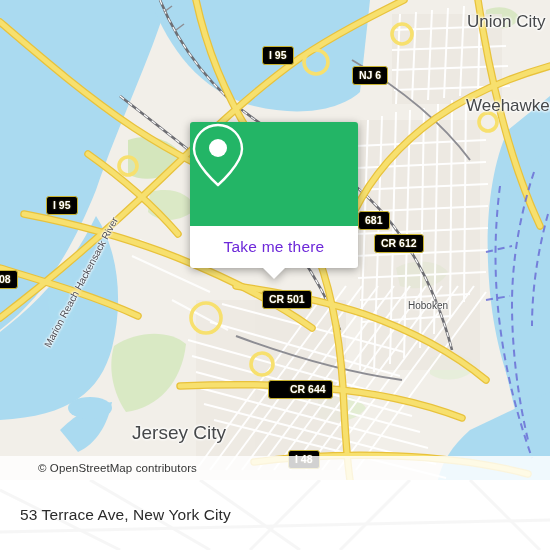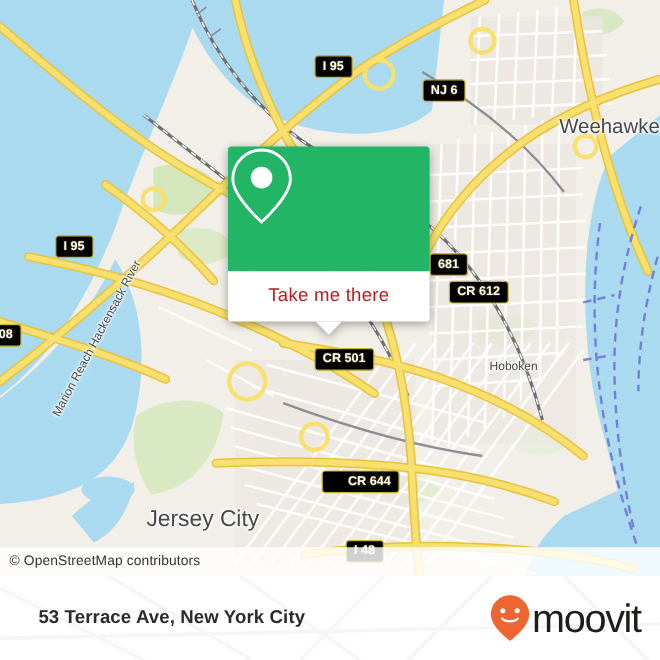--- a/index.html
+++ b/index.html
@@ -13,65 +13,65 @@
   
   .map{position:absolute;left:0;top:0;width:550px;height:480px;overflow:hidden;background:#f2efe9;}
   .map svg{position:absolute;left:0;top:0;}
 
   
   .attrib{
     position:absolute;left:0;bottom:0;width:550px;height:24px;
     background:rgba(255,255,255,0.82);
     display:flex;align-items:center;
   }
-  .attrib span{font-size:11.5px;color:#333;padding-left:8px;letter-spacing:.1px;}
+  .attrib span{font-size:11.5px;color:#333;padding-left:8px;letter-spacing:.1px;margin-left:30px;}
 
   
   .popup{
     position:absolute;left:190px;top:122px;width:168px;
     filter:drop-shadow(0 2px 4px rgba(0,0,0,.35));
   }
   .popup-head{
     height:104px;background:#23b566;border-radius:3px 3px 0 0;
     display:flex;align-items:center;justify-content:center;
   }
   .popup-foot{
     height:42px;background:#fff;border-radius:0 0 3px 3px;
     display:flex;align-items:center;justify-content:center;position:relative;
   }
-  .popup-foot .lbl{font-size:15.5px;color:#b91c1c;letter-spacing:.2px;}
+  .popup-foot .lbl{font-size:15.5px;color:#6d28d9;letter-spacing:.2px;}
   .popup-tail{
     position:absolute;left:50%;bottom:-11px;transform:translateX(-50%);
     width:0;height:0;border-left:11px solid transparent;border-right:11px solid transparent;
     border-top:11px solid #fff;
   }
 
   
   .footer{
     position:absolute;left:0;bottom:0;width:550px;height:70px;
     background:#fff;display:flex;align-items:center;justify-content:space-between;
     overflow:hidden;
   }
-  .footer .addr{font-size:15.5px;color:#2b2b2b;padding-left:32px;letter-spacing:.1px;z-index:2;font-weight:bold;}
+  .footer .addr{font-size:15.5px;color:#2b2b2b;padding-left:20px;letter-spacing:.1px;z-index:2;}
   .brand{display:flex;align-items:center;padding-right:16px;z-index:2;}
   .brand .word{font-size:33px;color:#1d1d1b;letter-spacing:-1.1px;line-height:1;margin-left:1px;}
   .footer-bg{position:absolute;inset:0;z-index:1;opacity:.5;}
 
   
   .shield{
     position:absolute;background:#000000;border:1.6px solid #c9b330;border-radius:3px;
     color:#fff;font-size:10.5px;font-weight:bold;line-height:1;
     padding:3px 6px;white-space:nowrap;
     text-shadow:0 0 2px rgba(140,120,20,.9);
   }
   .maplabel{position:absolute;color:#46484a;white-space:nowrap;
     text-shadow:0 0 3px #fff,0 0 3px #fff,0 0 3px #fff,0 0 2px #fff;}
   .city{font-size:17px;}
   .city.sm{font-size:10px;}
-  .city.lg{font-size:19px;}
+  .city.lg{font-size:19px;margin-left:10px;}
   .river{font-size:10px;color:#4e4e56;}
 </style>
 </head>
 <body>
 
 <div class="app">
 
   <div class="map">
 
     <svg width="550" height="480" viewBox="0 0 550 480">
@@ -232,32 +232,33 @@
         <path d="M486,300 L510,296"></path>
       </g>
 
       <g stroke="#8d8d93" stroke-width="1.4">
         <path d="M164,12 L172,6"></path>
           <path d="M176,30 L184,24"></path>
       </g>
     </svg>
 
     <div class="maplabel city lg" style="left:122px;top:422px;">Jersey City</div>
+    <div class="maplabel city" style="left:467px;top:12px;">Union City</div>
     <div class="maplabel city" style="left:466px;top:96px;">Weehawken</div>
     <div class="maplabel city sm" style="left:408px;top:300px;">Hoboken</div>
     <div class="maplabel river" style="left:42px;top:344px;transform:rotate(-62deg);transform-origin:left top;">Marion Reach Hackensack River</div>
 
     <div class="shield" style="left:262px;top:46px;">I 95</div>
     <div class="shield" style="left:352px;top:66px;">NJ 6</div>
     <div class="shield" style="left:46px;top:196px;">I 95</div>
     <div class="shield" style="left:358px;top:166px;margin-top:45px;">681</div>
     <div class="shield" style="left:374px;top:234px;">CR 612</div>
     <div class="shield" style="left:-8px;top:270px;">08</div>
     <div class="shield" style="left:262px;top:290px;">CR 501</div>
-    <div class="shield" style="left:268px;top:392px;padding-left:21px;">CR 644</div>
+    <div class="shield" style="left:268px;top:380px;padding-left:21px;">CR 644</div>
     <div class="shield" style="left:288px;top:450px;">I 48</div>
 
     <div class="popup">
       <div class="popup-head">
         <svg width="56" height="66" viewBox="0 0 56 66">
           <path d="M28,3 C14.7,3 4,13.7 4,27 C4,42 28,63 28,63 C28,63 52,42 52,27 C52,13.7 41.3,3 28,3 Z" fill="none" stroke="#ffffff" stroke-width="2.4"></path>
           <circle cx="28" cy="26" r="9" fill="#ffffff"></circle>
         </svg>
       </div>
       <div class="popup-foot">
@@ -280,24 +281,15 @@
         <path d="M200,0 L300,70"></path>
           <path d="M320,0 L250,70"></path>
         <path d="M410,0 L340,70"></path>
           <path d="M470,0 L540,70"></path>
         <path d="M0,52 L550,40"></path>
       </g>
     </svg>
 
     <span class="addr">53 Terrace Ave, New York City</span>
 
-    <div class="brand">
-      <svg width="34" height="40" viewBox="0 0 34 40">
-        <path d="M17,1 C8.2,1 1,8.2 1,17 C1,27.5 17,39 17,39 C17,39 33,27.5 33,17 C33,8.2 25.8,1 17,1 Z" fill="#ed6632"></path>
-        <circle cx="11" cy="14" r="2.1" fill="#ffffff"></circle>
-        <circle cx="23" cy="14" r="2.1" fill="#ffffff"></circle>
-        <path d="M10.5,20.5 C12.6,23.4 21.4,23.4 23.5,20.5" fill="none" stroke="#ffffff" stroke-width="2" stroke-linecap="round"></path>
-      </svg>
-      <span class="word">moovit</span>
-    </div>
   </div>
 
 </div>
 
 </body></html>

